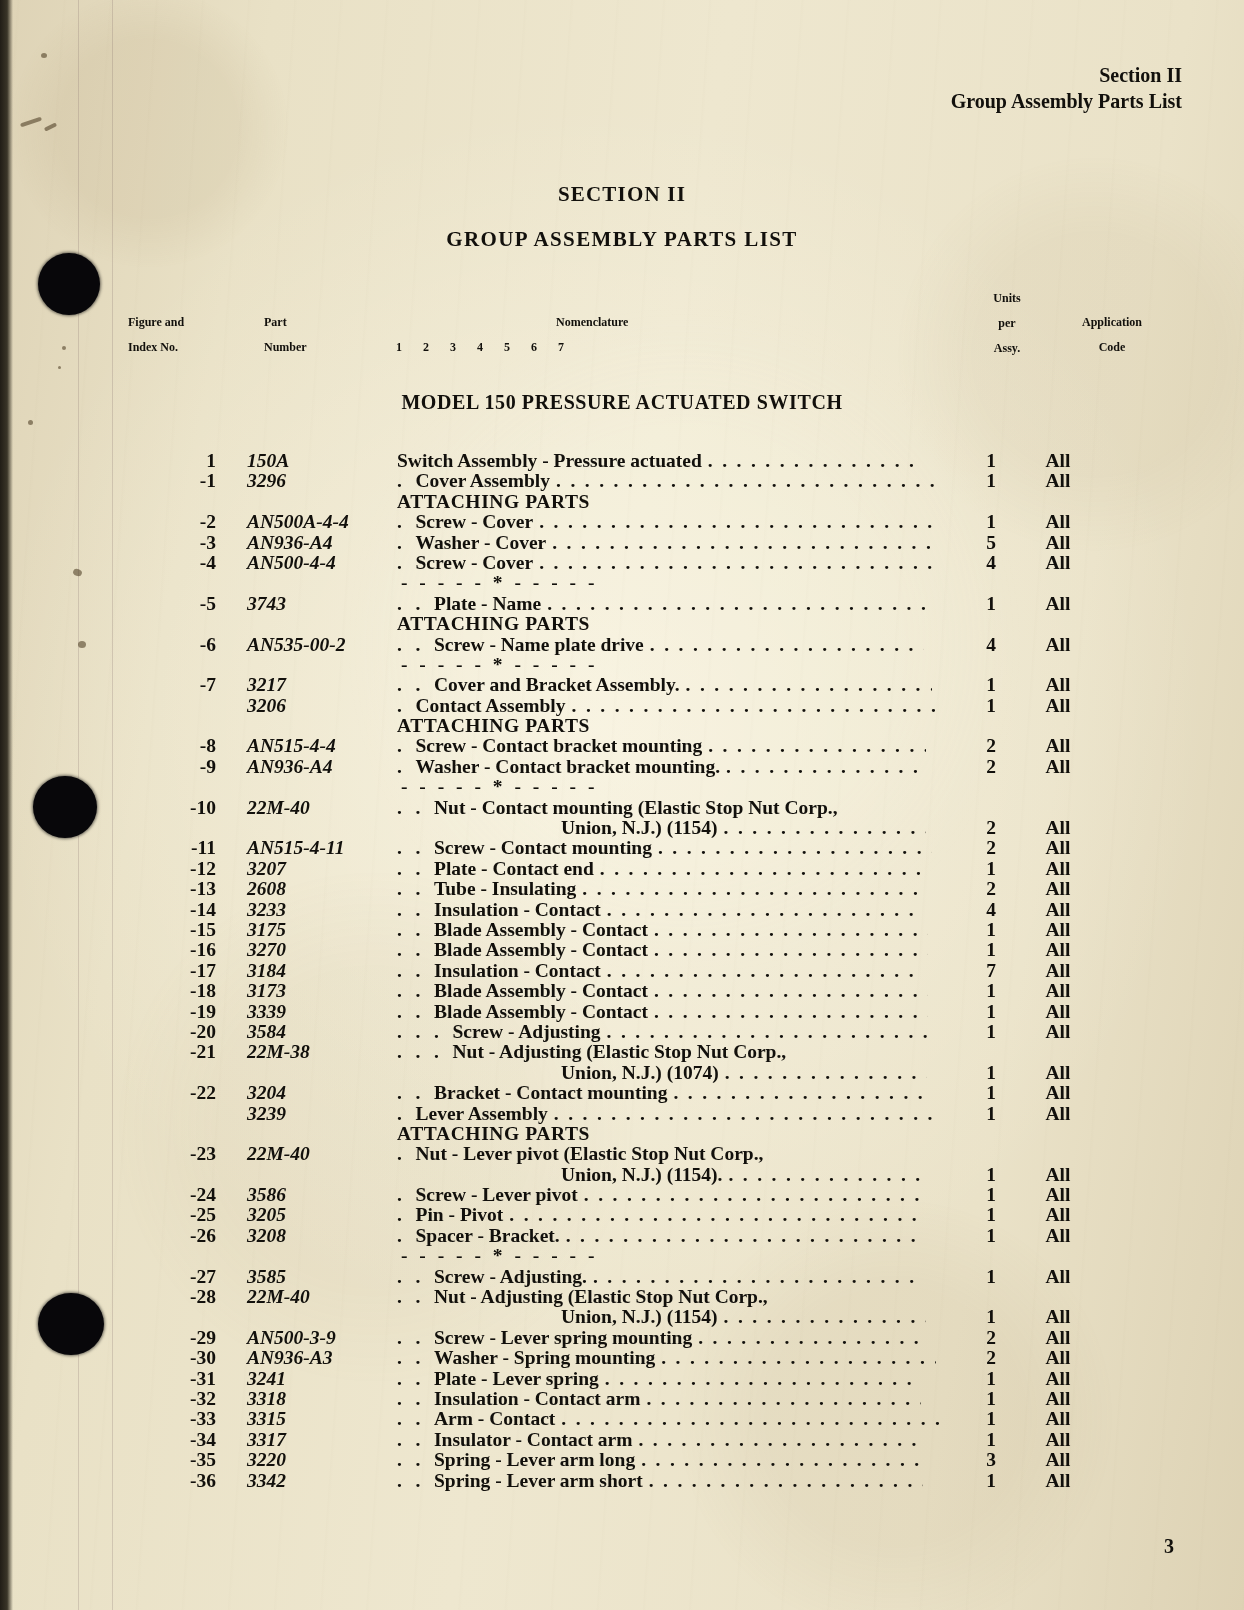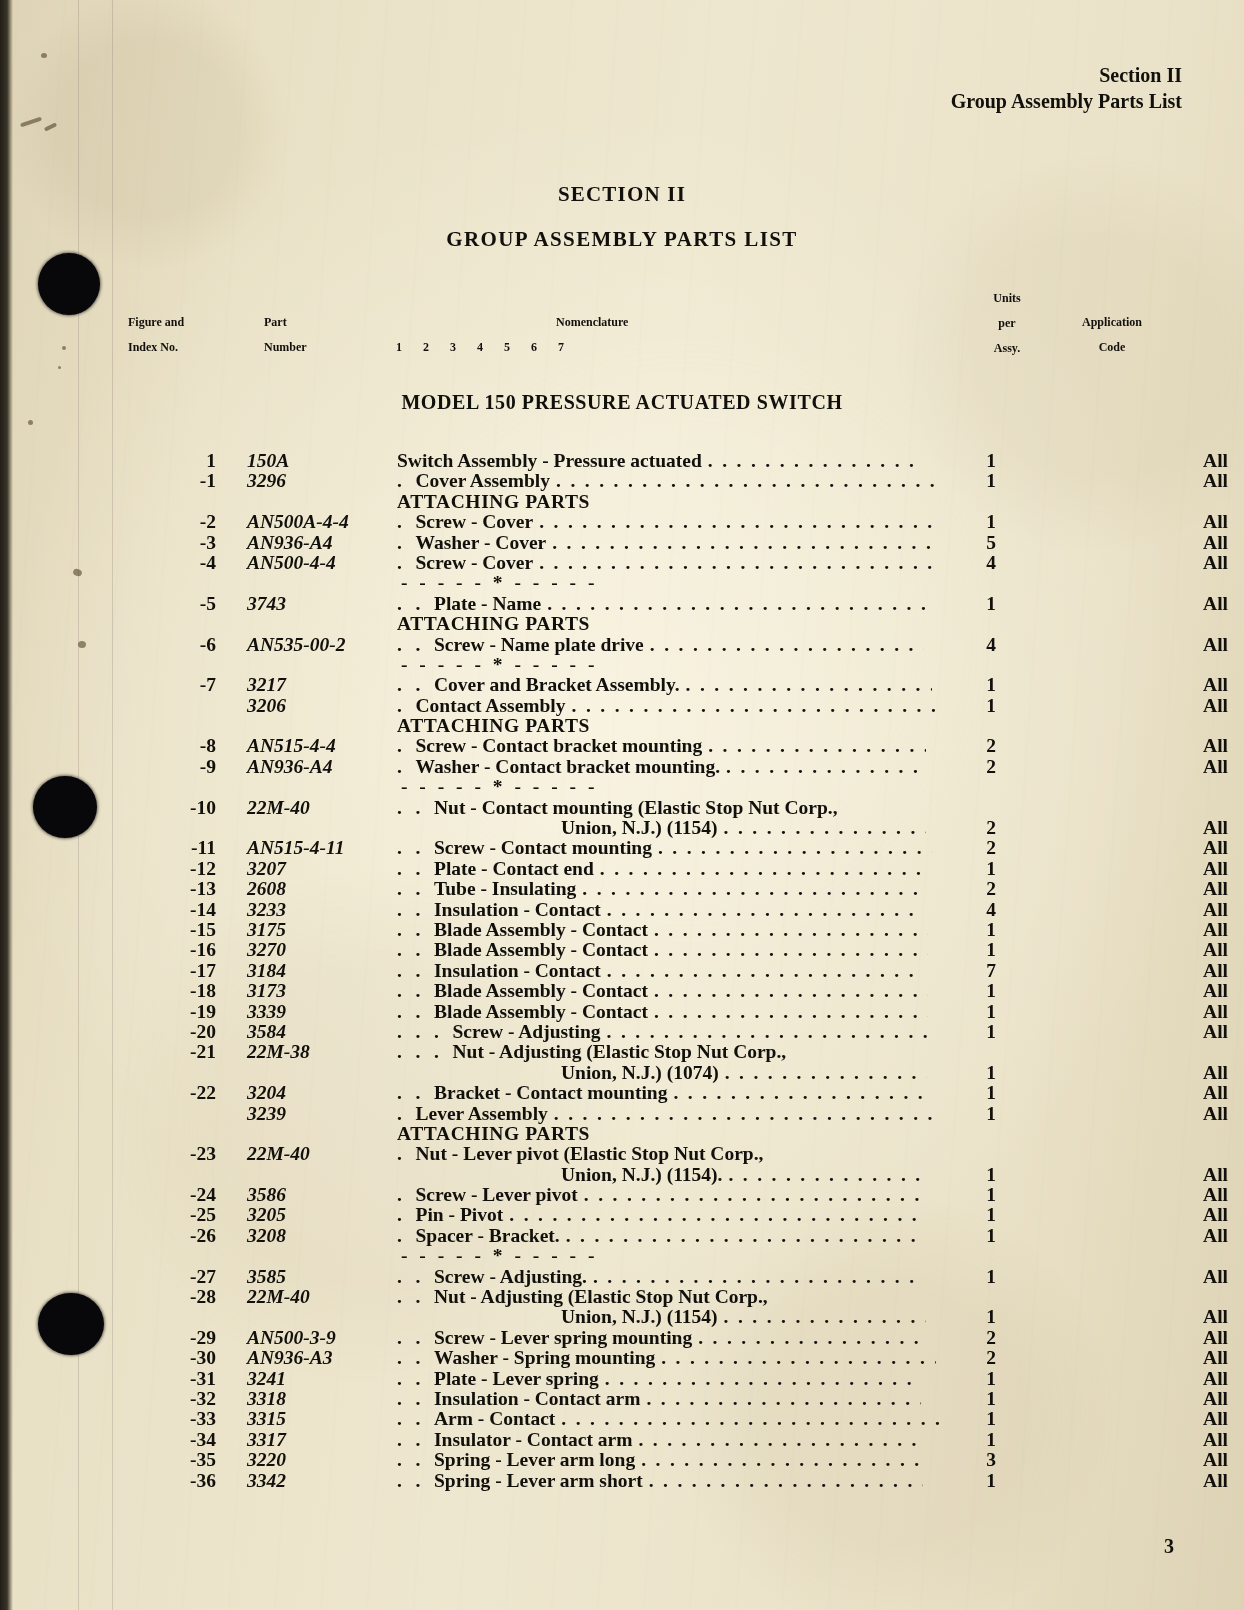--- a/index.html
+++ b/index.html
@@ -173,23 +173,23 @@
     font-weight: bold;
     overflow: hidden;
   }
   .c-units {
     left: 958px;
     width: 66px;
     text-align: center;
     font-weight: bold;
   }
   .c-app {
-    left: 1104px;
+    left: 996px;
     width: 124px;
-    text-align: right;
+    text-align: center;
     font-weight: bold;
   }
 
   
   .lvl {
     display: inline-block;
     letter-spacing: 0;
   }
   .lvl i {
     font-style: normal;

